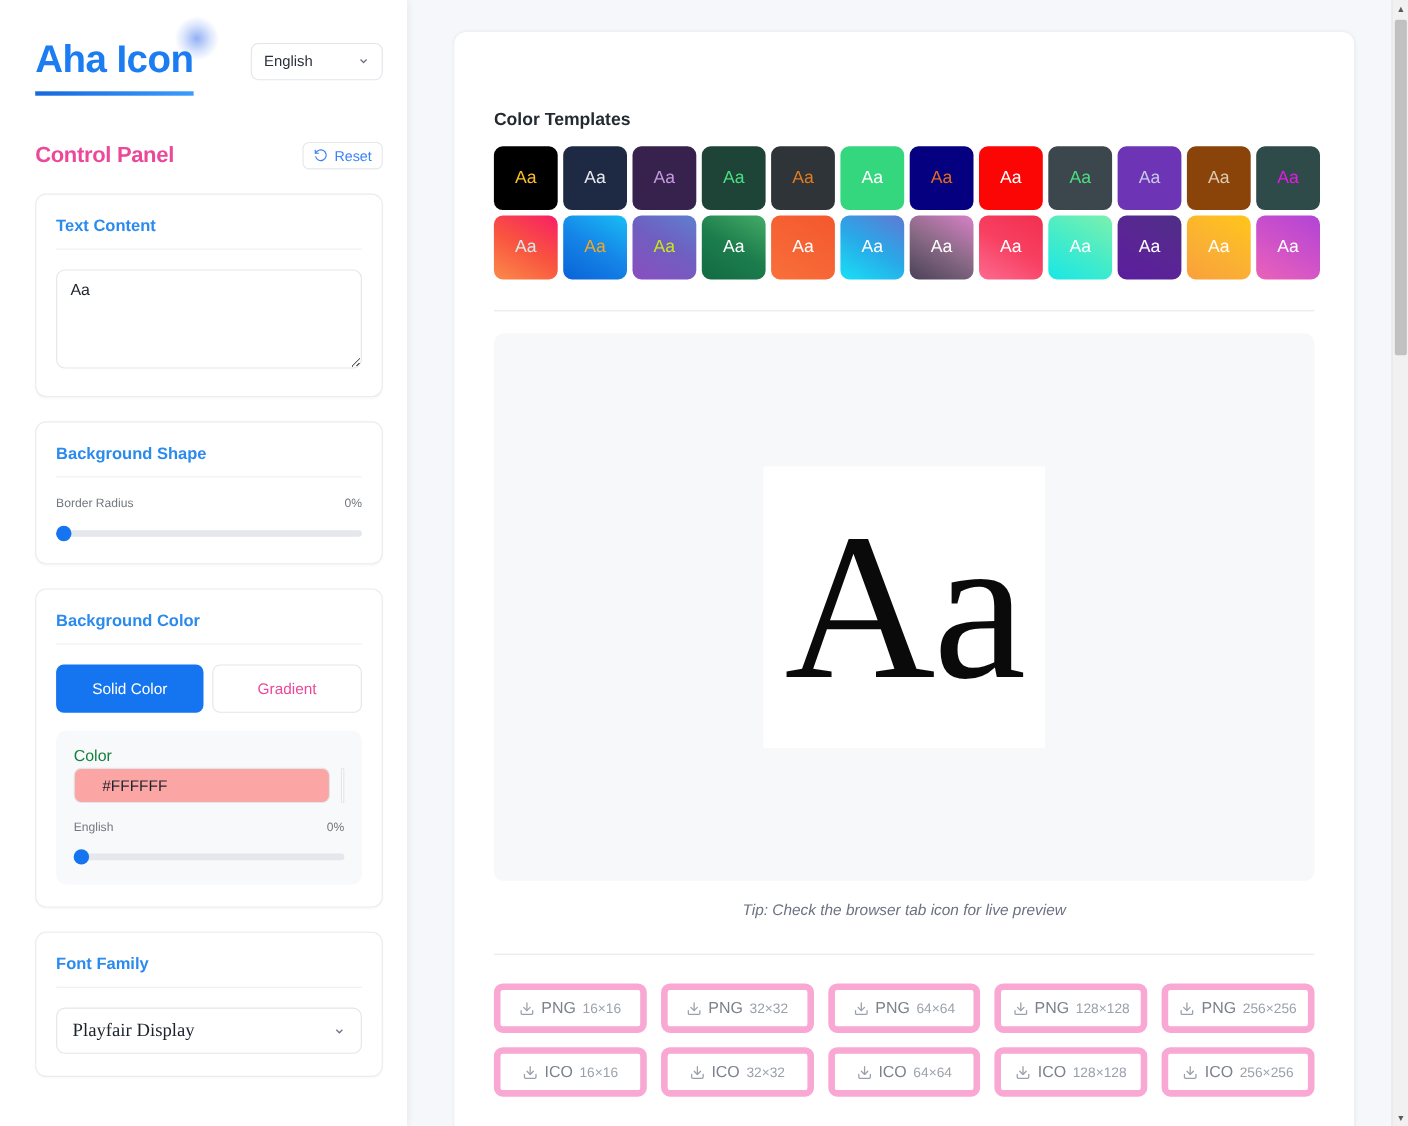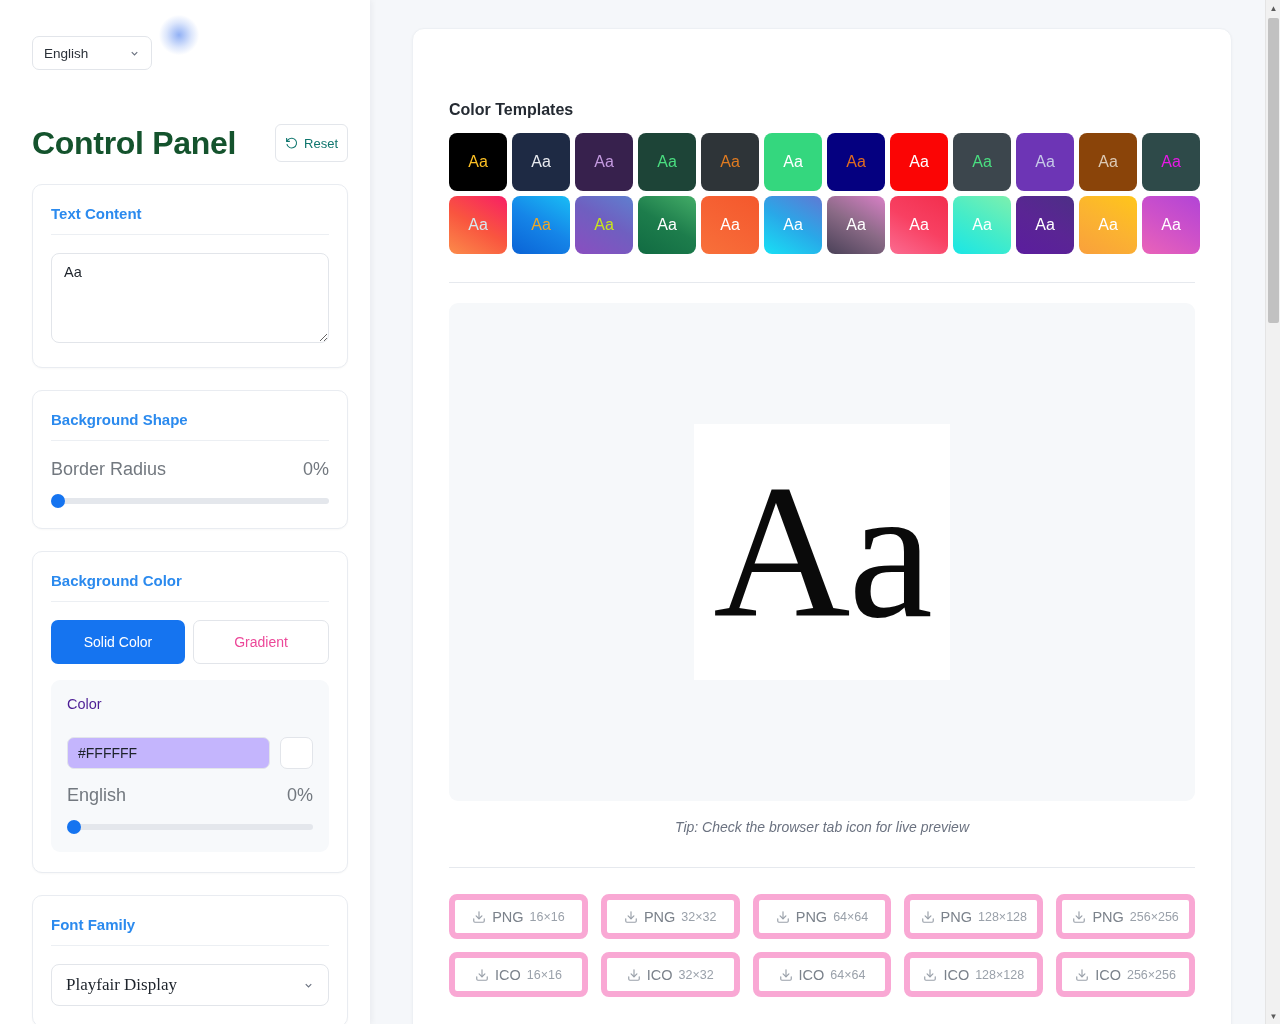--- a/index.html
+++ b/index.html
@@ -46,26 +46,26 @@
     display: flex; align-items: center; justify-content: space-between;
     padding: 0 11px; margin-bottom: 12px;
     cursor: pointer;
   }
   .chev { width: 11px; height: 11px; color: #6b7280; }
 
   .panel-head {
     display: flex; align-items: center; justify-content: space-between;
     margin-top: 42px;
   }
-  .panel-title { font-size: 32px; font-weight: bold; color: #14532d; letter-spacing: -.3px; }
+  .panel-title { font-size: 20px; font-weight: bold; color: #ec4899; letter-spacing: -.3px; }
   .reset-btn {
     display: inline-flex; align-items: center; gap: 6px;
-    height: 38px; padding: 0 9px;
+    height: 25px; padding: 0 9px;
     border: 1px solid #e3e6eb; border-radius: 6px;
-    background: #fff; color: #0f766e; font-size: 13px; cursor: pointer;
+    background: #fff; color: #3b82f6; font-size: 13px; cursor: pointer;
   }
   .reset-btn svg { width: 13px; height: 13px; }
 
   .card {
     margin-top: 22px;
     border: 1px solid #e9ecf1; border-radius: 10px;
     background: #fff; padding: 20px 18px;
     box-shadow: 0 1px 2px rgba(16,24,40,.03);
   }
   .card-title {
@@ -75,21 +75,21 @@
   }
   textarea.ta {
     width: 100%; height: 90px; resize: vertical;
     border: 1px solid #e2e5ea; border-radius: 8px;
     padding: 10px 12px; font-size: 14.5px; color: #1d232b;
     font-family: "Liberation Sans", sans-serif; outline: none;
     background: #fff;
   }
   .row-label {
     display: flex; align-items: center; justify-content: space-between;
-    font-size: 18px; color: #72787f; margin-bottom: 14px;
+    font-size: 11px; color: #72787f; margin-bottom: 14px;
   }
   .row-label .val { color: #72787f; }
 
   .slider { position: relative; height: 14px; }
   .slider .track {
     position: absolute; left: 0; right: 0; top: 4px; height: 6px;
     background: #e4e7ec; border-radius: 3px;
   }
   .slider .knob {
     position: absolute; top: 0; width: 14px; height: 14px;
@@ -99,25 +99,25 @@
   .seg-row { display: flex; gap: 8px; margin-bottom: 16px; }
   .seg {
     flex: 1; height: 44px; border-radius: 7px;
     display: flex; align-items: center; justify-content: center;
     font-size: 14px; cursor: pointer;
   }
   .seg.active { background: #1574f0; color: #fff; }
   .seg.idle { background: #fff; color: #ec4899; border: 1px solid #e2e5ea; }
 
   .subpanel { background: #f7f9fb; border-radius: 9px; padding: 16px 16px 18px; }
-  .sub-label { font-size: 14.5px; color: #4c1d95; margin-bottom: 25px; }
+  .sub-label { font-size: 14.5px; color: #15803d; margin-bottom: 2px; }
   .color-row { display: flex; gap: 10px; align-items: center; margin-bottom: 16px; }
   .hex-input {
     flex: 1; height: 32px; border: 1px solid #e2e5ea; border-radius: 7px;
-    background: #c4b5fd; padding: 0 10px; font-size: 14px; color: #1d232b;
+    background: #fca5a5; padding: 0 25px; font-size: 14px; color: #1d232b;
     font-family: "Liberation Sans", sans-serif; outline: none;
   }
   .swatch-pick {
     width: 37px; height: 32px; border: 1px solid #e2e5ea;
     border-radius: 7px; background: #fff; cursor: pointer;
   }
   .font-select {
     width: 100%; height: 42px;
     border: 1px solid #e2e5ea; border-radius: 8px; background: #fff;
     display: flex; align-items: center; justify-content: space-between;
@@ -203,20 +203,21 @@
 </style>
 </head>
 <body>
 
 <div class="app">
 
   <aside class="sidebar">
     <div class="logo-glow"></div>
 
     <div class="brand-row">
+      <div class="brand">Aha Icon</div>
       <div class="lang-select">
         <span>English</span>
         <svg class="chev" viewBox="0 0 24 24" fill="none" stroke="currentColor" stroke-width="2.5">
             <path d="M6 9l6 6 6-6"></path>
           </svg>
       </div>
     </div>
 
     <div class="panel-head">
       <div class="panel-title">Control Panel</div>

